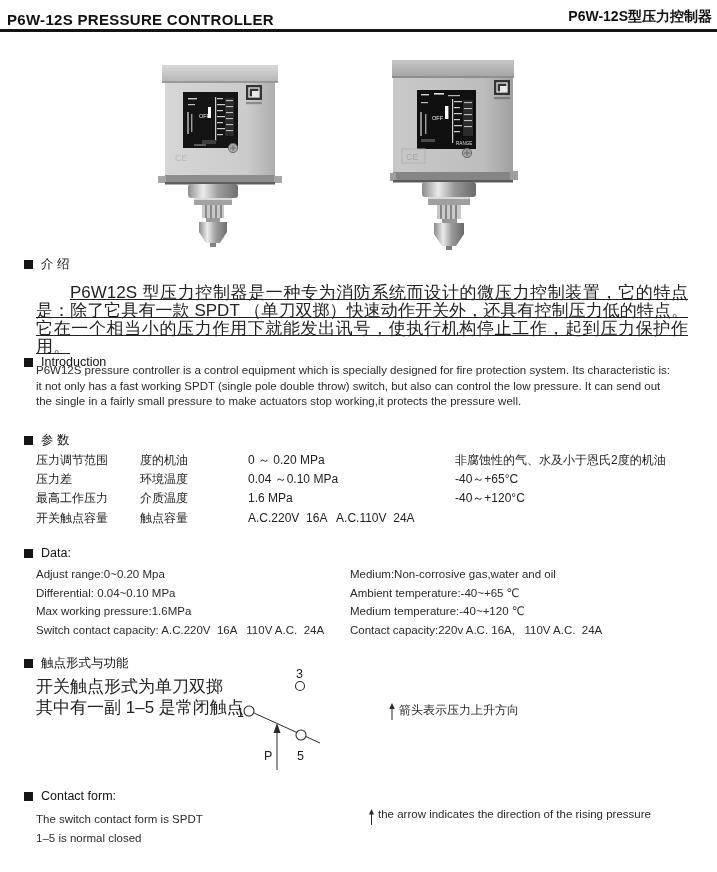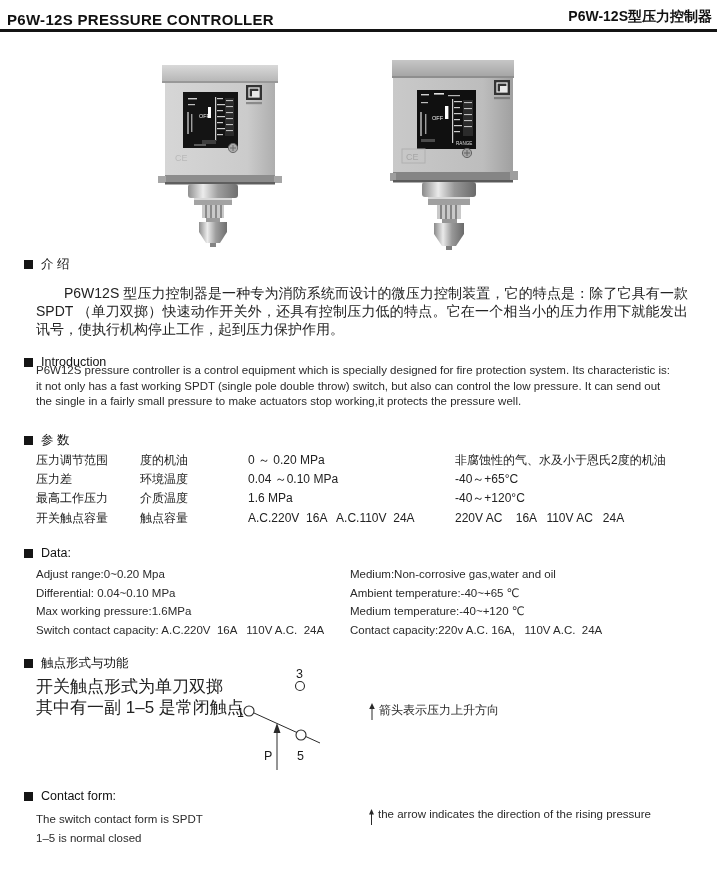--- a/index.html
+++ b/index.html
@@ -13,21 +13,21 @@
 
   
   .hdr-en{left:7px;top:11px;font-size:15px;font-weight:bold;letter-spacing:.3px;color:#111;}
   .hdr-cn{right:5px;top:8px;font-size:14px;font-weight:bold;color:#111;}
   .hdr-rule{left:0;top:29px;width:717px;height:3px;background:#141414;}
 
   
   .sec-title{font-size:12.5px;color:#111;display:flex;align-items:center;}
   .bullet{width:9px;height:9px;background:#151515;display:inline-block;margin-right:8px;flex:0 0 auto;}
 
-  .cn-par{font-size:14px;line-height:18px;text-align:justify;color:#222;}
+  .cn-par{font-size:17px;line-height:18px;text-align:justify;color:#222;text-decoration:underline;}
   .cn-par .indent{display:inline-block;width:2em;}
   .en-par{font-size:11.5px;line-height:15.5px;color:#2a2a2a;}
 
   .param-grid{font-size:12px;color:#222;}
   .param-row{display:grid;grid-template-columns:104px 108px 207px auto;height:19.2px;line-height:19.2px;}
 
   .data-col{font-size:11.5px;line-height:18.6px;color:#2a2a2a;}
 
   .cn-line{font-size:17px;line-height:21px;color:#222;}
   .en-line{font-size:11.5px;line-height:18.5px;color:#2a2a2a;}
@@ -251,21 +251,20 @@
   <div class="param-row">
     <span class="pre">最高工作压力</span>
     <span class="pre">介质温度</span>
     <span class="pre">1.6 MPa</span>
     <span class="pre">-40～+120°C</span>
   </div>
   <div class="param-row">
     <span class="pre">开关触点容量</span>
     <span class="pre">触点容量</span>
     <span class="pre">A.C.220V  16A   A.C.110V  24A</span>
-    <span class="pre">220V AC    16A   110V AC   24A</span>
   </div>
 </div>
 
 <div class="abs sec-title" style="left:24px;top:546px;">
   <span class="bullet"></span>
   <span>Data:</span>
 </div>
 <div class="abs data-col" style="left:36px;top:565px;width:312px;">
   <div class="pre">Adjust range:0~0.20 Mpa</div>
   <div class="pre">Differential: 0.04~0.10 MPa</div>
@@ -294,21 +293,21 @@
   <line x1="26" y1="53" x2="92" y2="83" stroke="#2a2a2a" stroke-width="1"></line>
   <circle cx="73" cy="75" r="5" fill="#ffffff" stroke="#2a2a2a" stroke-width="1.1"></circle>
   <g>
     <line x1="49" y1="110" x2="49" y2="70" stroke="#2a2a2a" stroke-width="1"></line>
     <polygon points="49,63 45.5,73 52.5,73" fill="#2a2a2a"></polygon>
   </g>
   <text x="36" y="100" font-size="12.5" fill="#1c1c1c">P</text>
   <text x="69" y="100" font-size="12.5" fill="#1c1c1c">5</text>
 </svg>
 
-<div class="abs note note-cn" style="left:368px;top:702px;text-align:right;">
+<div class="abs note note-cn" style="left:388px;top:702px;text-align:right;">
   <svg width="8" height="17" viewBox="0 0 8 17">
     <line x1="4" y1="4" x2="4" y2="17" stroke="#2a2a2a" stroke-width="1"></line>
     <polygon points="4,0 1.2,6 6.8,6" fill="#2a2a2a"></polygon>
   </svg>
   <span>箭头表示压力上升方向</span>
 </div>
 
 <div class="abs sec-title" style="left:24px;top:789px;">
   <span class="bullet"></span>
   <span>Contact form:</span>

